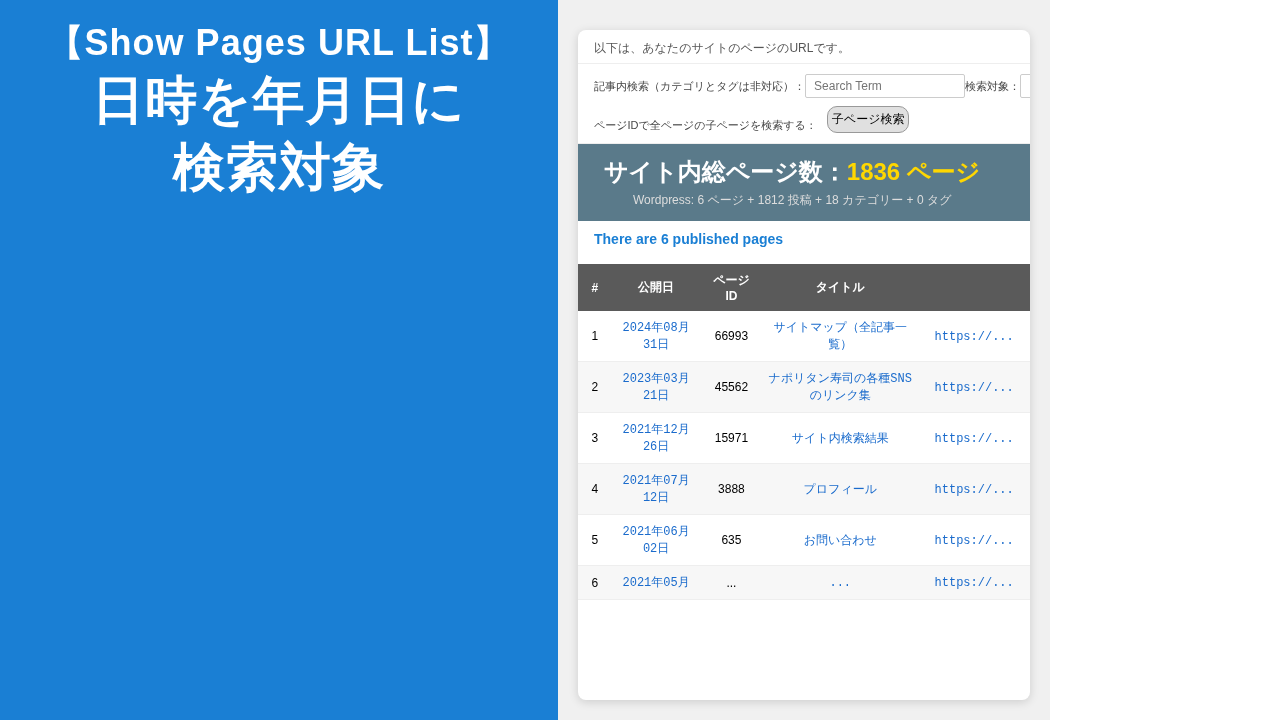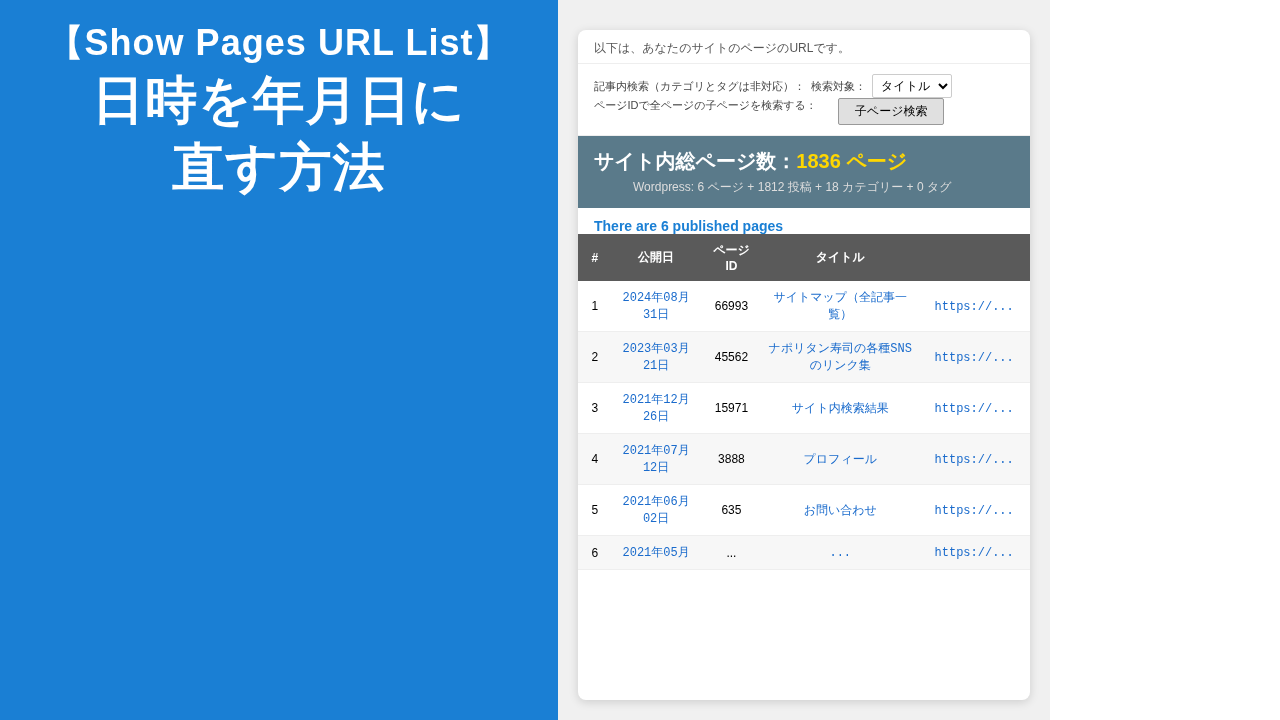--- a/index.html
+++ b/index.html
@@ -60,21 +60,21 @@
     }
 
     
     .search-area {
       padding: 10px 16px;
       border-bottom: 1px solid #eee;
     }
     .search-row {
       display: flex;
       align-items: center;
-      gap: 6px;
+      margin-bottom: 8px;
       font-size: 12px;
       color: #333;
     }
     .search-row label {
       white-space: nowrap;
       font-size: 11px;
       color: #444;
     }
     .search-input {
       border: 1px solid #ccc;
@@ -91,69 +91,70 @@
     .search-select {
       border: 1px solid #ccc;
       padding: 3px 4px;
       font-size: 12px;
       border-radius: 2px;
       background: white;
     }
 
     .subpage-row {
       display: flex;
-      align-items: flex-start;
-      gap: 21px;
+      align-items: flex-end;
+      gap: 10px;
       font-size: 11px;
       color: #444;
     }
     .subpage-input {
       border: 1px solid #ccc;
       padding: 4px 8px;
       font-size: 12px;
       width: 160px;
       border-radius: 2px;
     }
     .subpage-button {
       background: #e0e0e0;
       border: 1px solid #999;
-      padding: 4px 16px;
+      padding: 4px 4px;
       font-size: 12px;
       cursor: pointer;
-      border-radius: 2px;
+      border-radius: 10px;
       font-family: inherit;
     }
 
     
     .stats-box {
       background: #5a7a8a;
       padding: 12px 16px;
       margin: 0;
     }
     .stats-title {
-      font-size: 20px;
+      font-size: 24px;
       font-weight: bold;
       color: white;
+      margin-left: 10px;
     }
     .stats-count {
       color: #ffd700;
       font-weight: bold;
     }
     .stats-detail {
       font-size: 12px;
       color: #ddd;
       margin-top: 4px;
       margin-left: 39px;
     }
 
     
     .published-label {
       color: #1a7fd4;
       font-size: 14px;
-      padding: 10px 16px 0 16px;
+      padding: 10px 16px 17px 16px;
       font-weight: bold;
     }
 
     
     .pages-table {
       width: 100%;
       border-collapse: collapse;
       font-size: 12px;
     }
     .pages-table thead tr {
@@ -198,32 +199,33 @@
       white-space: nowrap;
     }
   </style>
 </head>
 <body>
 
 <div class="left-panel">
   <div class="left-title">
     <div class="small-line">【Show Pages URL List】</div>
     <div>日時を年月日に</div>
-    <div>直す方法</div>
+    <div>検索対象</div>
   </div>
 </div>
 
 <div class="right-panel">
   <div class="right-content">
 
     <div class="top-note">以下は、あなたのサイトのページのURLです。</div>
 
     <div class="search-area">
       <div class="search-row">
         <label>記事内検索（カテゴリとタグは非対応）：</label>
+        <input class="search-input" type="text" placeholder="Search Term" style="">
         <span class="search-select-label">検索対象：</span>
         <select class="search-select">
           <option>タイトル</option>
         </select>
 
       </div>
       <div class="subpage-row">
         <label>ページIDで全ページの子ページを検索する：</label>
         <button class="subpage-button">子ページ検索</button>
       </div>

